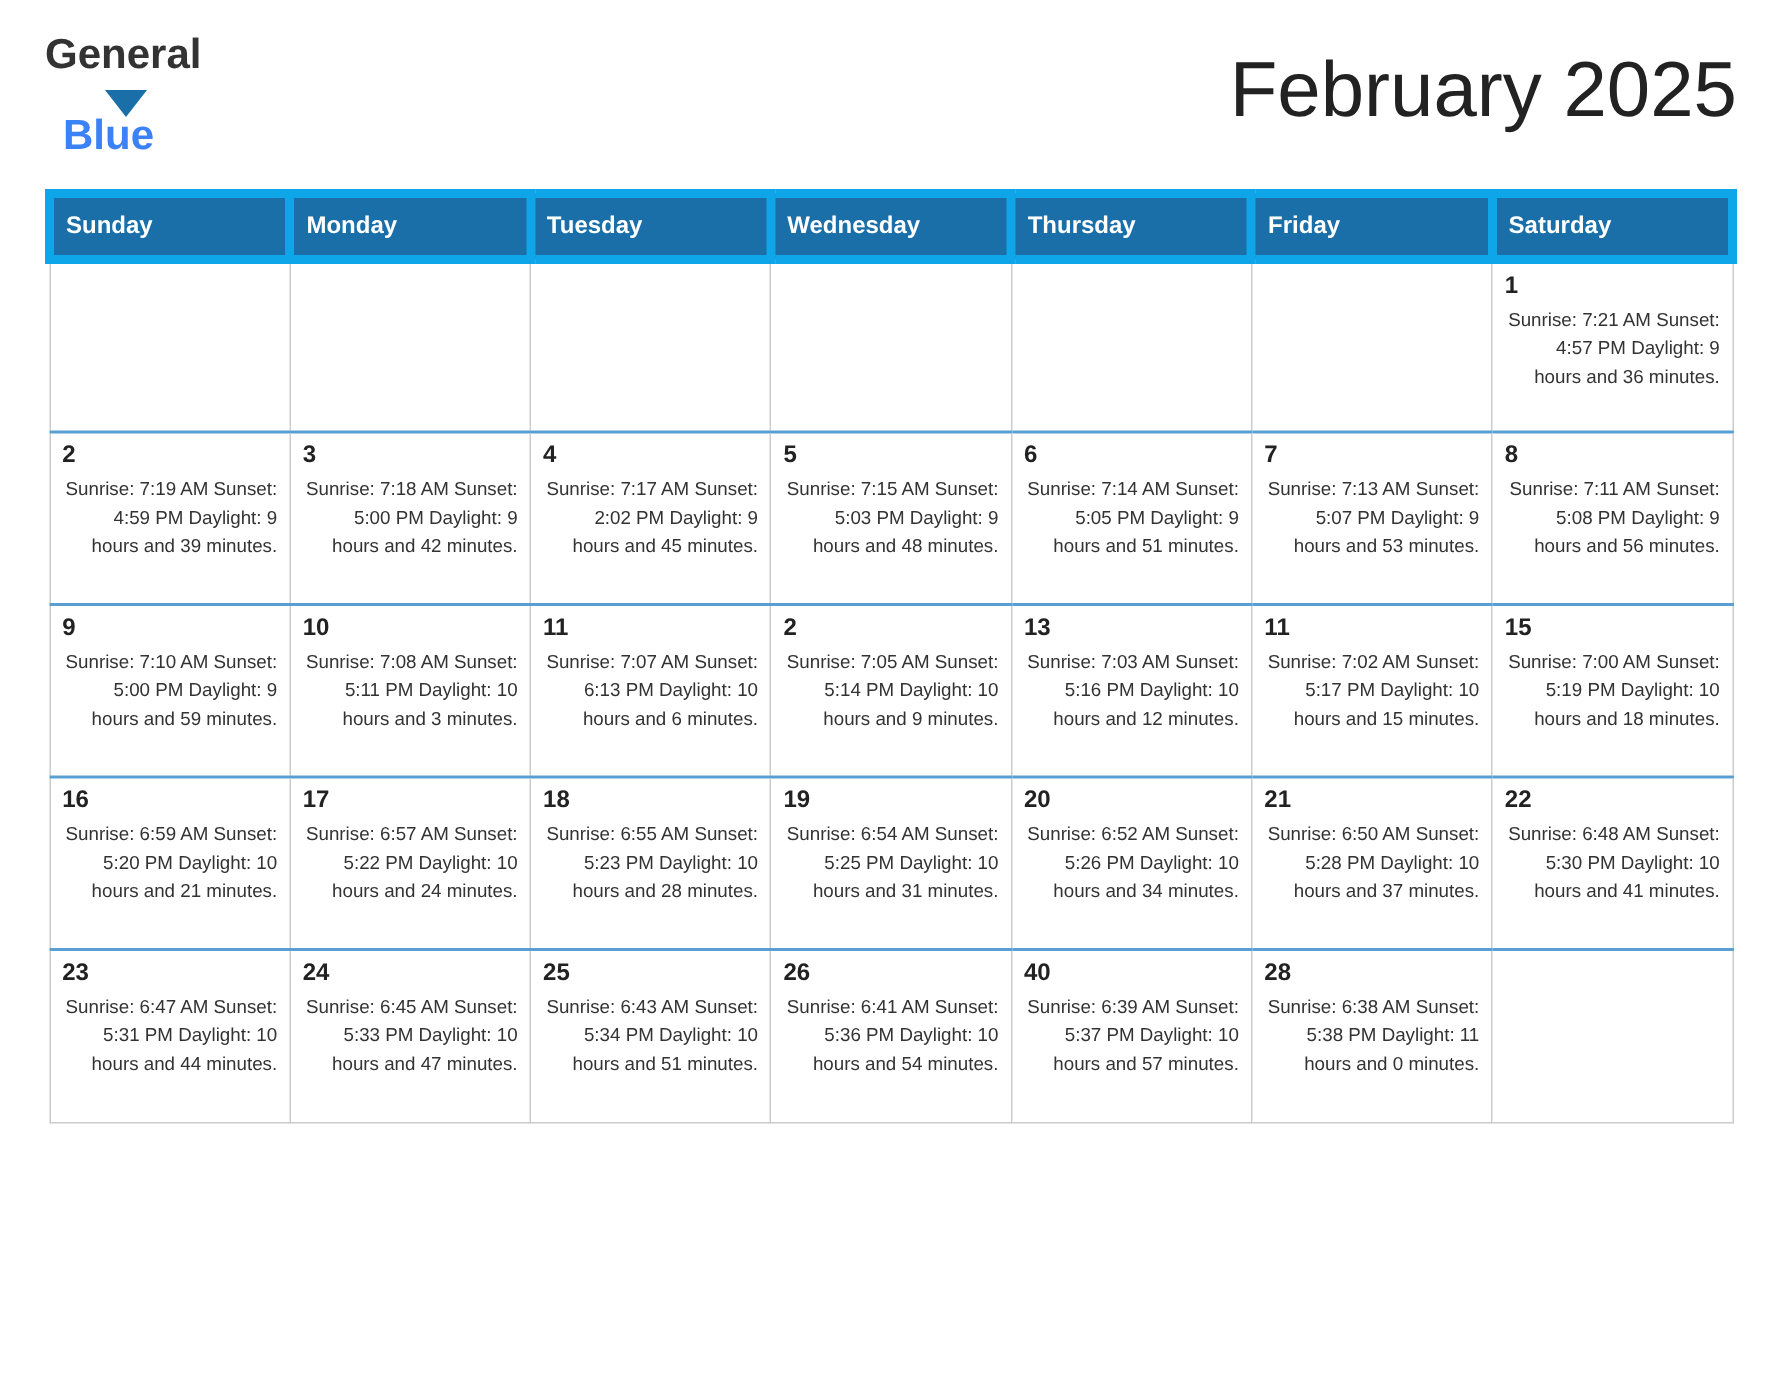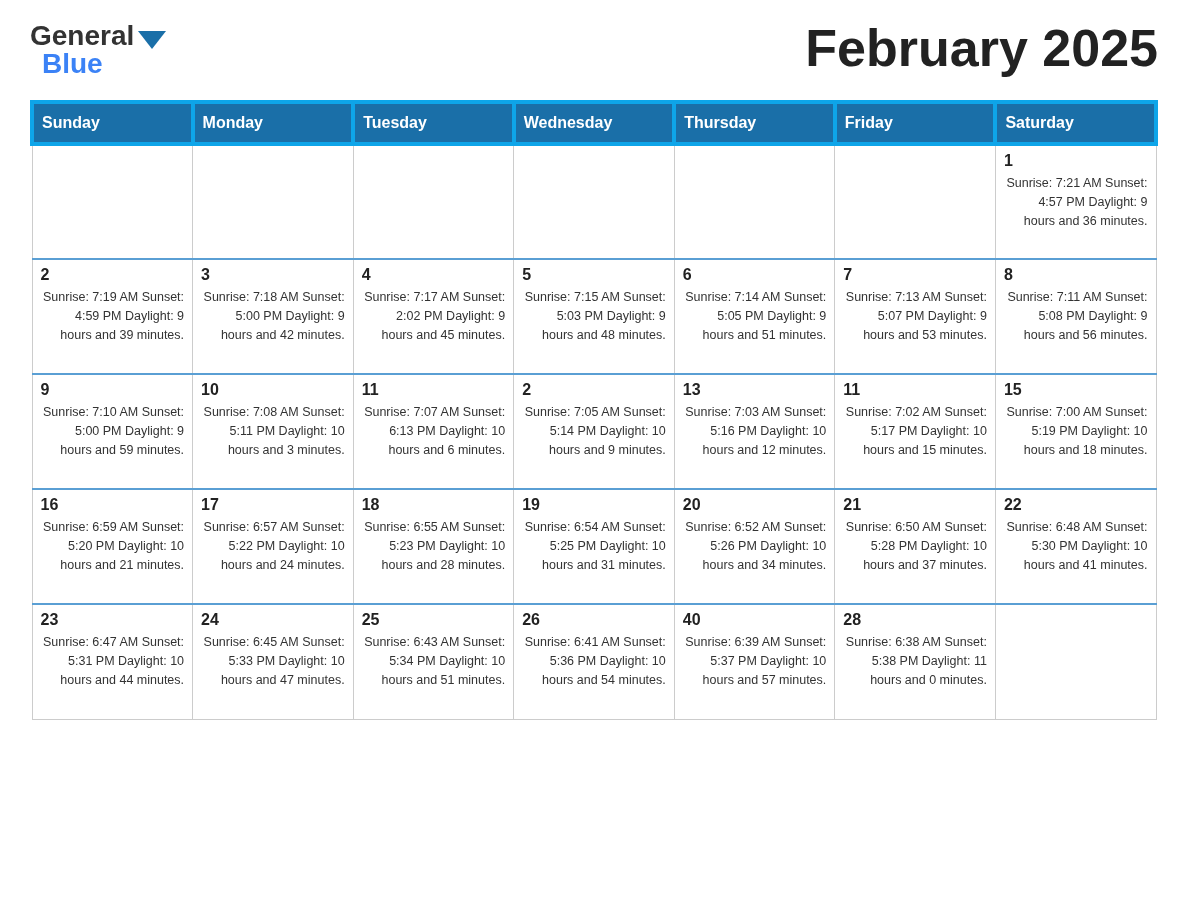--- a/index.html
+++ b/index.html
@@ -20,20 +20,21 @@
 
     .logo {
       display: flex;
       flex-direction: column;
       align-items: flex-start;
     }
 
     .logo-top {
       display: flex;
       align-items: center;
+      flex-direction: column;
     }
 
     .logo-general {
       font-size: 28px;
       font-weight: bold;
       color: #333;
     }
 
     .logo-arrow {
       width: 0;
@@ -52,23 +53,24 @@
       margin-top: -4px;
       margin-left: 12px;
     }
 
     .title-section {
       text-align: right;
     }
 
     .calendar-title {
       font-size: 52px;
-      font-weight: bold;
+      font-weight: normal;
       color: #222;
       line-height: 1.1;
+      margin-top: 12px;
     }
 
     .location-subtitle {
       font-size: 22px;
       color: #444;
       margin-top: 6px;
     }
 
     .calendar-table {
       width: 100%;
@@ -76,21 +78,21 @@
       table-layout: fixed;
     }
 
     .calendar-table th {
       background-color: #1a6fa8;
       color: #fff;
       font-size: 16px;
       font-weight: bold;
       padding: 10px 8px;
       text-align: left;
-      border: 4px solid #0ea5e9;
+      border: 6px solid #0ea5e9;
     }
 
     .calendar-table td {
       vertical-align: top;
       border: 1px solid #ccc;
       padding: 6px 8px;
       height: 115px;
       font-size: 13px;
       color: #333;
       background: #fff;

